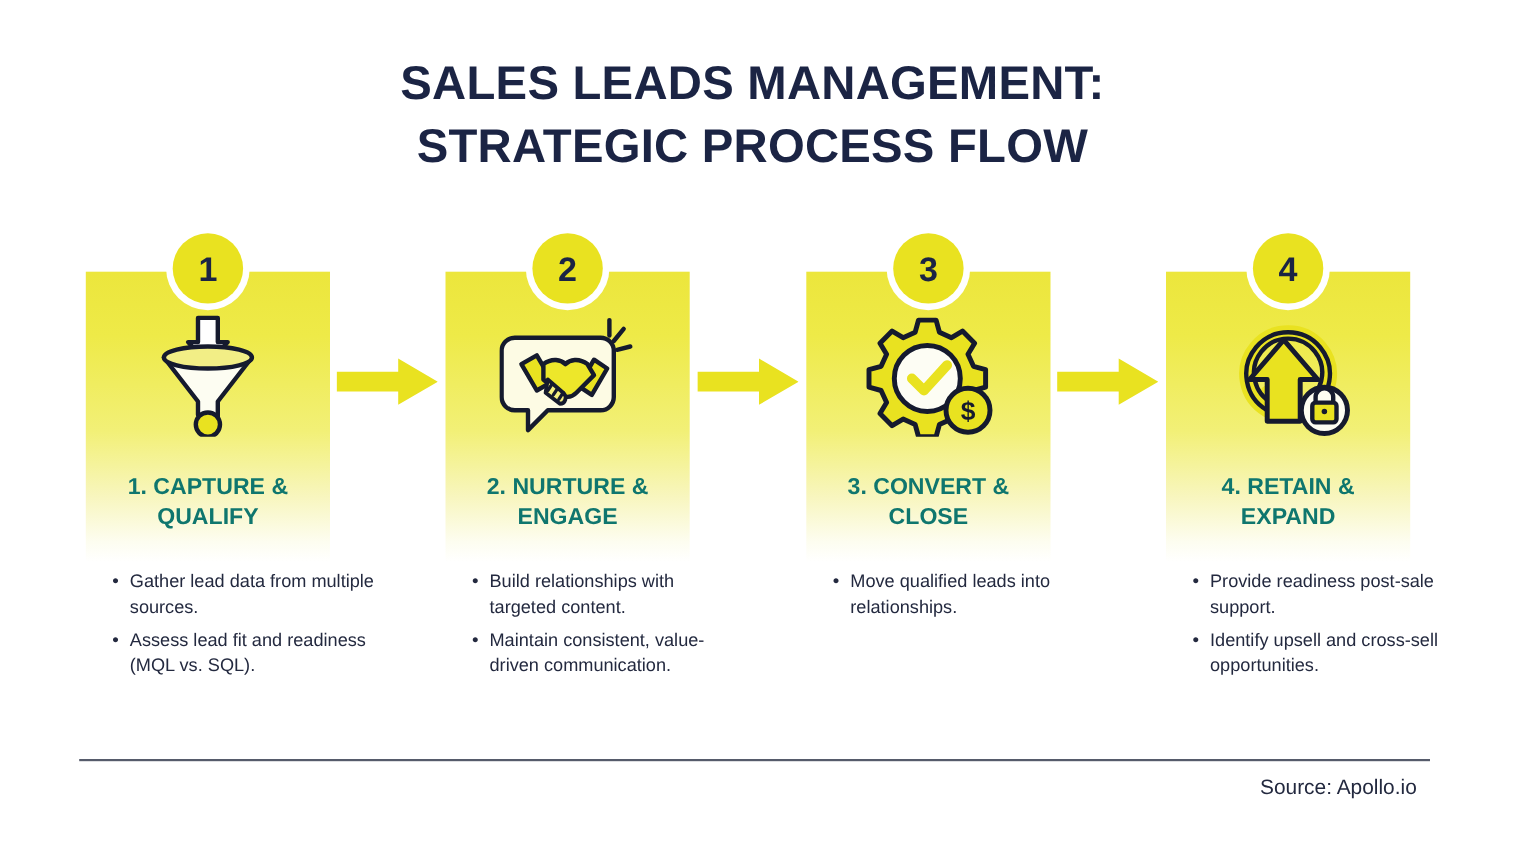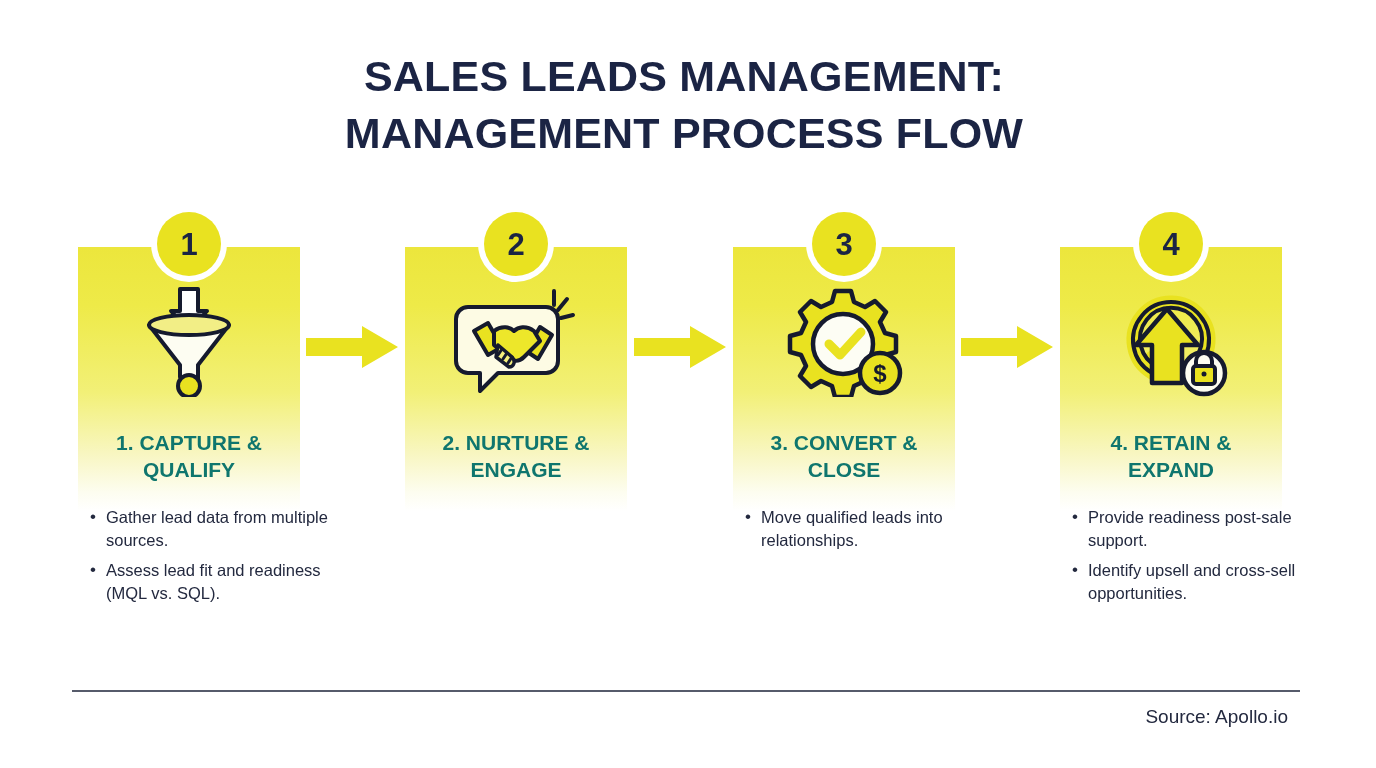--- a/index.html
+++ b/index.html
@@ -128,21 +128,21 @@
     color: #0f766e;
     z-index: 4;
   }
 
   
   .bullets {
     position: absolute;
     top: 300px;
     left: 6px;
     width: 226px;
-    margin: 0;
+    margin: 12px;
     padding: 0 0 0 22px;
     list-style: none;
     font-size: 16.5px;
     line-height: 1.42;
     color: #23293f;
   }
   .bullets li {
     position: relative;
     margin-bottom: 6px;
   }
@@ -186,21 +186,21 @@
     color: #23293f;
   }
 </style>
 </head>
 <body>
 
 <div class="canvas">
 
   <div class="title">
     <span class="line">SALES LEADS MANAGEMENT:</span>
-    <span class="line">MANAGEMENT PROCESS FLOW</span>
+    <span class="line">STRATEGIC PROCESS FLOW</span>
   </div>
 
   <div class="steps">
 
     <div class="step step-1">
       <div class="card"></div>
 
       <div class="badge-wrap">
         <div class="badge">1</div>
       </div>
@@ -260,20 +260,24 @@
           <g stroke="#151a2e" stroke-width="3" stroke-linecap="round">
             <line x1="48" y1="64" x2="44" y2="70"></line>
             <line x1="53" y1="68" x2="49" y2="74"></line>
             <line x1="58" y1="72" x2="54" y2="78"></line>
           </g>
         </svg>
       </div>
 
       <div class="step-heading">2. NURTURE &amp; ENGAGE</div>
 
+      <ul class="bullets">
+        <li>Build relationships with targeted content.</li>
+        <li>Maintain consistent, value-driven communication.</li>
+      </ul>
     </div>
 
     <div class="arrow arrow-2">
       <svg width="92" height="46" viewBox="0 0 92 46">
         <path d="M0 14 L56 14 L56 2 L92 23 L56 44 L56 32 L0 32 Z" fill="#e9e220"></path>
       </svg>
     </div>
 
     <div class="step step-3">
       <div class="card"></div>

